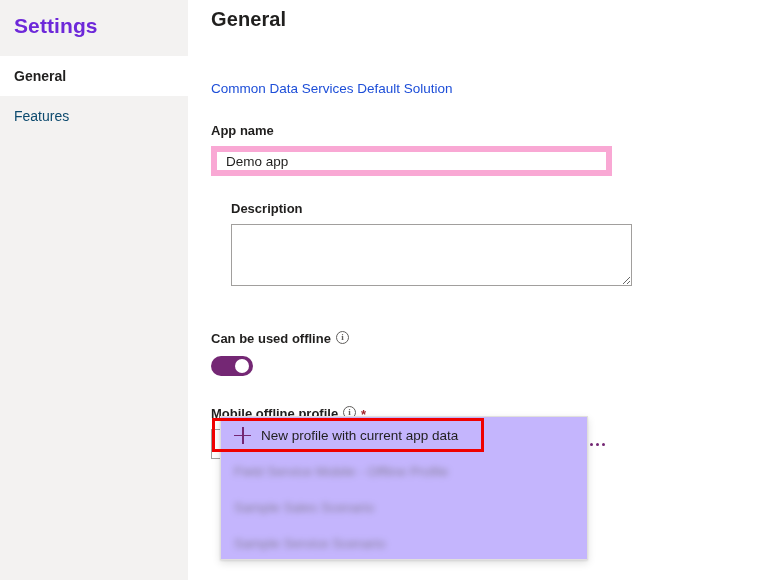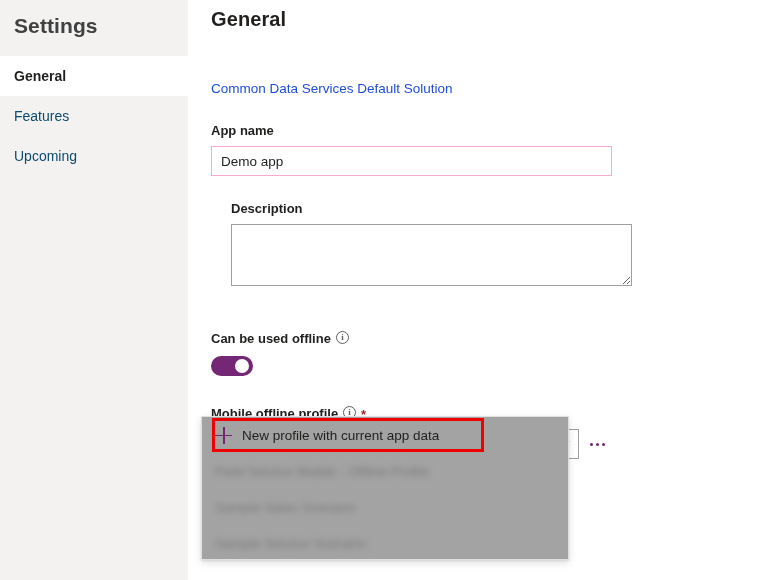--- a/index.html
+++ b/index.html
@@ -28,21 +28,21 @@
     left: 0;
     top: 0;
     width: 188px;
     height: 580px;
     background: #f3f2f1;
     box-sizing: border-box;
   }
   .sidebar-title {
     font-size: 21px;
     font-weight: 600;
-    color: #404040;
+    color: #6d28d9;
     padding: 14px 0 0 14px;
     letter-spacing: 0.1px;
   }
   .nav {
     margin-top: 18px;
   }
   .nav-item {
     height: 40px;
     display: flex;
     align-items: center;
@@ -97,21 +97,21 @@
   .block-appname  { margin-top: 27px; }
   .block-desc     { margin-top: 25px; padding-left: 20px; }
   .block-offline  { margin-top: 45px; }
   .block-profile  { margin-top: 30px; }
 
   .text-input {
     margin-top: 8px;
     width: 401px;
     height: 30px;
     box-sizing: border-box;
-    border: 1px solid #f9a8d4;
+    border: 6px solid #f9a8d4;
     background: #ffffff;
     font-family: "Liberation Sans", sans-serif;
     font-size: 13.5px;
     color: #201f1e;
     padding: 0 9px;
     outline: none;
     display: block;
   }
   .text-area {
     margin-top: 8px;
@@ -218,25 +218,25 @@
     display: block;
     width: 3px;
     height: 3px;
     border-radius: 50%;
     background: #742774;
   }
 
   
   .dropdown {
     position: absolute;
-    left: 201px;
+    left: 220px;
     top: 416px;
     width: 368px;
     height: 144px;
-    background: #a3a3a3;
+    background: #c4b5fd;
     border: 1px solid #e1dfdd;
     box-sizing: border-box;
     box-shadow: 0 3px 8px rgba(0,0,0,0.12), 0 1px 2px rgba(0,0,0,0.10);
     z-index: 30;
   }
   .dd-item {
     height: 36px;
     display: flex;
     align-items: center;
     padding-left: 13px;
@@ -290,23 +290,20 @@
 <div class="app">
 
   <div class="sidebar">
     <div class="sidebar-title">Settings</div>
     <div class="nav">
       <div class="nav-item selected">
         <span>General</span>
       </div>
       <div class="nav-item">
         <span>Features</span>
-      </div>
-      <div class="nav-item">
-        <span>Upcoming</span>
       </div>
     </div>
   </div>
 
   <div class="main">
 
     <div class="page-title">General</div>
 
     <div class="block-solution">
       <div class="field-value">Common Data Services Default Solution</div>

